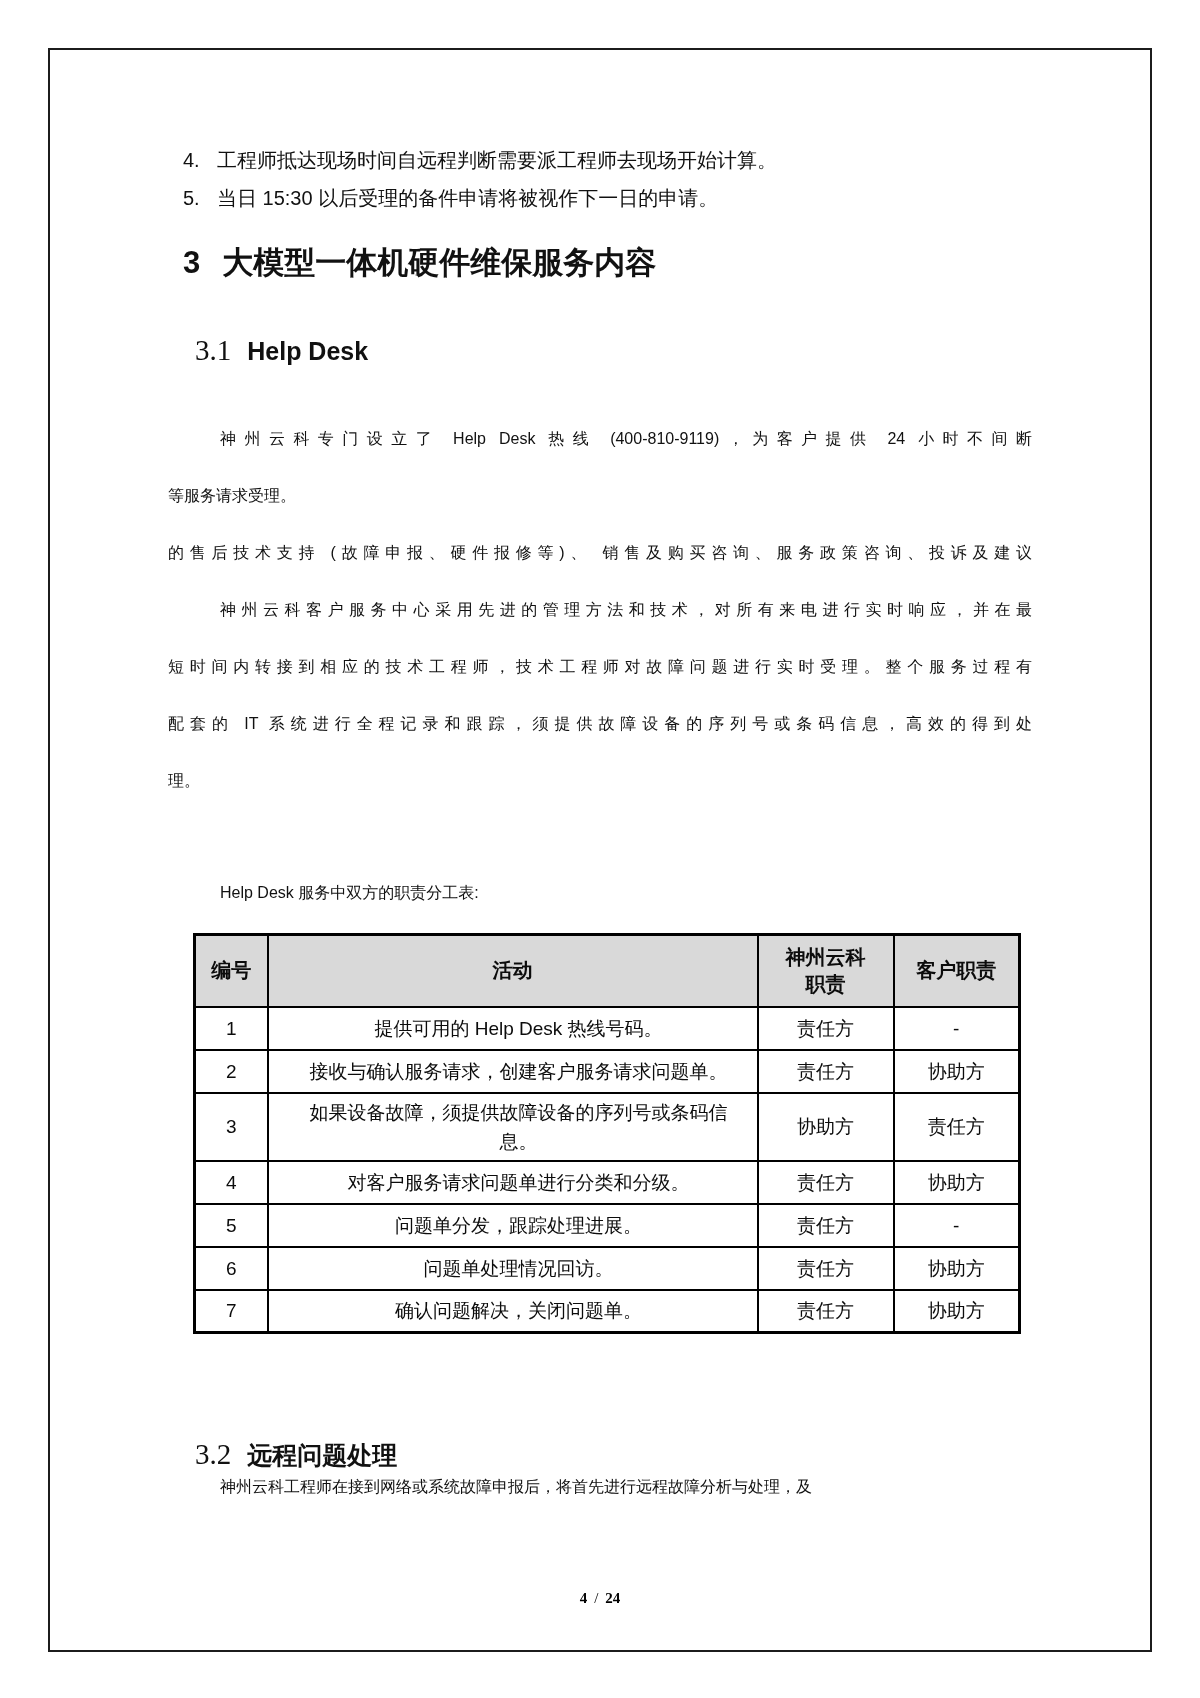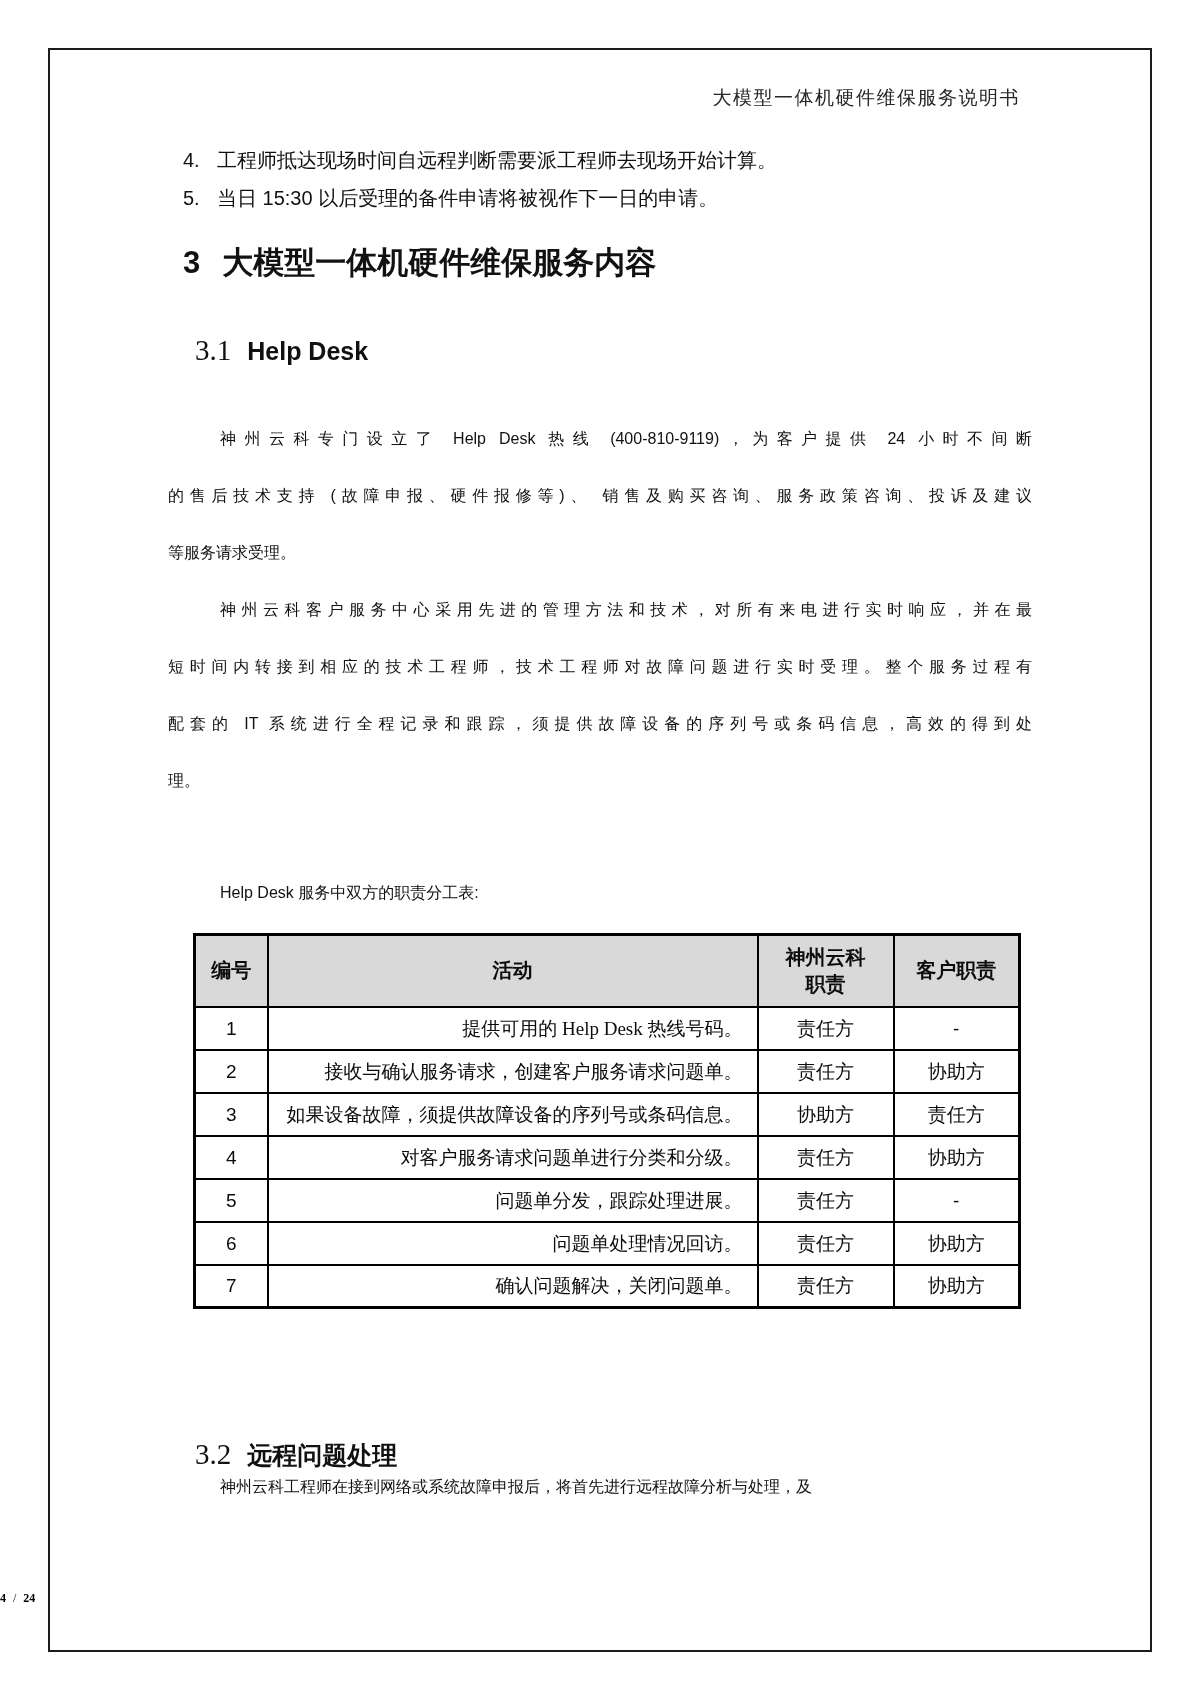--- a/index.html
+++ b/index.html
@@ -58,39 +58,38 @@
   table.resp th, table.resp td { border:2px solid #000; box-sizing:border-box; }
   table.resp thead th {
     background:#d9d9d9; height:72px; font-weight:bold; font-size:20px;
     text-align:center; vertical-align:middle; line-height:27px; padding:2px 4px;
   }
   table.resp tbody td {
     height:43px; text-align:center; vertical-align:middle;
     line-height:29px; padding:4px 6px;
   }
   table.resp tbody td.activity {
-    text-align:right; padding-left:13px; padding-right:14px;font-family:Liberation Serif, serif;
+    text-align:center; padding-left:26px; padding-right:14px;
   }
   .col-id { width:73px; } .col-act { width:490px; }
   .col-vendor { width:136px; } .col-cust { width:126px; }
 
   .footer {
     position:absolute; left:0; top:1588px; width:1200px; height:20px;
-    font-family:"Liberation Serif", serif;
-    font-size:12px; font-weight:bold; line-height:20px; color:#000;
+    text-align:center; font-family:"Liberation Serif", serif;
+    font-size:15px; font-weight:bold; line-height:20px; color:#000;
   }
   .footer .sep { margin:0 7px; font-weight:normal; }
 </style>
 </head>
 <body>
 
 <div class="page">
   <div class="frame"></div>
 
-  <div class="running-header">大模型一体机硬件维保服务说明书</div>
 
   <div class="intro-list">
 
       <div class="intro-item">
         <span class="num">4.</span>
         <span class="txt">工程师抵达现场时间自远程判断需要派工程师去现场开始计算。</span>
       </div>
 
       <div class="intro-item">
         <span class="num">5.</span>
@@ -103,23 +102,23 @@
   </div>
 
   <div class="h2 s31">
     <span class="h2-num">3.1</span><span class="h2-title">Help Desk</span>
   </div>
 
   <div class="para p1">
 
       <div class="pline indent">神州云科专门设立了 Help Desk 热线 (400-810-9119)，为客户提供 24 小时不间断</div>
 
+      <div class="pline plain">等服务请求受理。</div>
+
       <div class="pline">的售后技术支持 (故障申报、硬件报修等)、 销售及购买咨询、服务政策咨询、投诉及建议</div>
-
-      <div class="pline plain">等服务请求受理。</div>
     </div>
 
   <div class="para p2">
 
       <div class="pline indent">神州云科客户服务中心采用先进的管理方法和技术，对所有来电进行实时响应，并在最</div>
 
       <div class="pline">短时间内转接到相应的技术工程师，技术工程师对故障问题进行实时受理。整个服务过程有</div>
 
       <div class="pline">配套的 IT 系统进行全程记录和跟踪，须提供故障设备的序列号或条码信息，高效的得到处</div>
 

